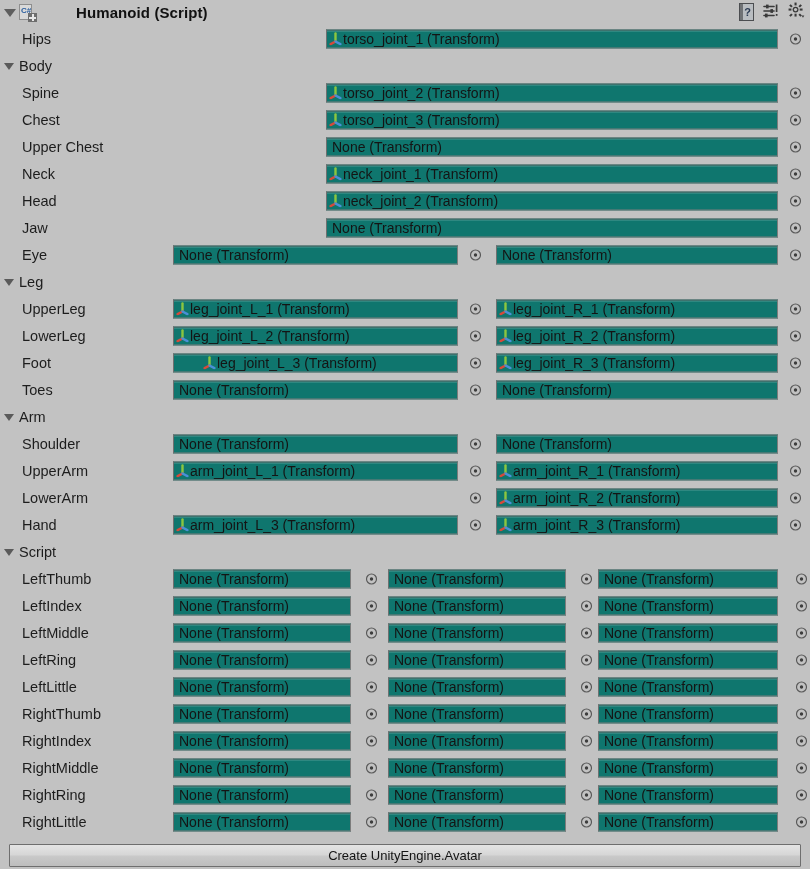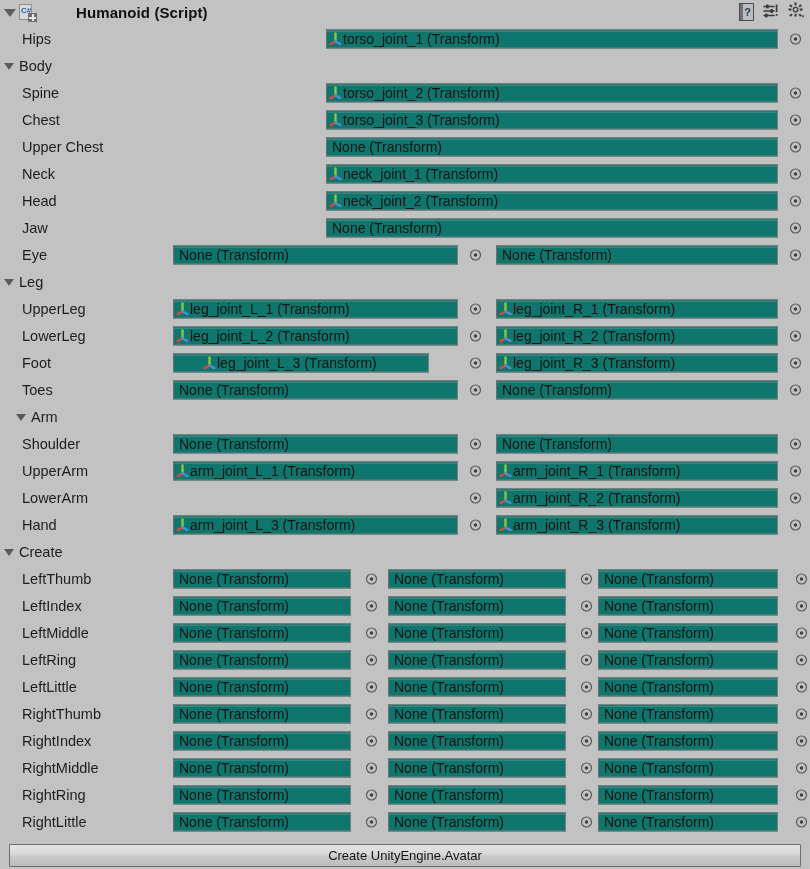--- a/index.html
+++ b/index.html
@@ -398,21 +398,21 @@
           <circle cx="6.5" cy="6.5" r="5" fill="none" stroke="#5a5a5a" stroke-width="1.2"></circle>
           <circle cx="6.5" cy="6.5" r="1.7" fill="#3d3d3d"></circle>
         </svg></div>
       <div class="picker" style="left: 789px;"><svg viewBox="0 0 13 13" style="width: 13px; height: 13px;">
           <circle cx="6.5" cy="6.5" r="5" fill="none" stroke="#5a5a5a" stroke-width="1.2"></circle>
           <circle cx="6.5" cy="6.5" r="1.7" fill="#3d3d3d"></circle>
         </svg></div>
     </div>
     <div class="row" style="position: absolute; left: 0px; right: 0px; top: 324px; height: 27px; text-align: center;">
       <div class="row-label">Foot</div>
-      <div class="objfield" style="left: 173px; width: 256px; padding-left: 29px;">
+      <div class="objfield" style="left: 173px; width: 285px; padding-left: 29px;">
         <svg viewBox="0 0 13 14" class="tr-icon">
           <line x1="6.5" y1="10" x2="6.5" y2="2" stroke="#8cc63f" stroke-width="2.4" stroke-linecap="round"></line>
           <line x1="6.5" y1="10" x2="1.6" y2="12.6" stroke="#d64a3a" stroke-width="2.4" stroke-linecap="round"></line>
           <line x1="6.5" y1="10" x2="11.4" y2="12.6" stroke="#4a8fd6" stroke-width="2.4" stroke-linecap="round"></line>
         </svg>
         <span class="txt">leg_joint_L_3 (Transform)</span>
       </div>
       <div class="objfield" style="left: 496px; width: 282px;">
         <svg viewBox="0 0 13 14" class="tr-icon">
           <line x1="6.5" y1="10" x2="6.5" y2="2" stroke="#8cc63f" stroke-width="2.4" stroke-linecap="round"></line>
@@ -440,21 +440,21 @@
       </div>
       <div class="picker" style="left: 469px;"><svg viewBox="0 0 13 13" style="width: 13px; height: 13px;">
           <circle cx="6.5" cy="6.5" r="5" fill="none" stroke="#5a5a5a" stroke-width="1.2"></circle>
           <circle cx="6.5" cy="6.5" r="1.7" fill="#3d3d3d"></circle>
         </svg></div>
       <div class="picker" style="left: 789px;"><svg viewBox="0 0 13 13" style="width: 13px; height: 13px;">
           <circle cx="6.5" cy="6.5" r="5" fill="none" stroke="#5a5a5a" stroke-width="1.2"></circle>
           <circle cx="6.5" cy="6.5" r="1.7" fill="#3d3d3d"></circle>
         </svg></div>
     </div>
-    <div class="section" style="position: absolute; left: 12px; right: 0px; top: 378px; height: 27px;">
+    <div class="section" style="position: absolute; left: 0px; right: 0px; top: 378px; height: 27px;">
       <div class="sfold"></div>
       <div class="slabel">Arm</div>
     </div>
     <div class="row" style="position: absolute; left: 0px; right: 0px; top: 405px; height: 27px;">
       <div class="row-label">Shoulder</div>
       <div class="objfield" style="left: 173px; width: 285px;">
         <span class="txt none">None (Transform)</span>
       </div>
       <div class="objfield" style="left: 496px; width: 282px;">
         <span class="txt none">None (Transform)</span>
@@ -536,21 +536,21 @@
           <circle cx="6.5" cy="6.5" r="5" fill="none" stroke="#5a5a5a" stroke-width="1.2"></circle>
           <circle cx="6.5" cy="6.5" r="1.7" fill="#3d3d3d"></circle>
         </svg></div>
       <div class="picker" style="left: 789px;"><svg viewBox="0 0 13 13" style="width: 13px; height: 13px;">
           <circle cx="6.5" cy="6.5" r="5" fill="none" stroke="#5a5a5a" stroke-width="1.2"></circle>
           <circle cx="6.5" cy="6.5" r="1.7" fill="#3d3d3d"></circle>
         </svg></div>
     </div>
     <div class="section" style="position: absolute; left: 0px; right: 0px; top: 513px; height: 27px;">
       <div class="sfold"></div>
-      <div class="slabel">Create</div>
+      <div class="slabel">Script</div>
     </div>
     <div class="row" style="position: absolute; left: 0px; right: 0px; top: 540px; height: 27px;">
       <div class="row-label">LeftThumb</div>
       <div class="objfield" style="left: 173px; width: 178px;">
         <span class="txt none">None (Transform)</span>
       </div>
       <div class="objfield" style="left: 388px; width: 178px;">
         <span class="txt none">None (Transform)</span>
       </div>
       <div class="objfield" style="left: 598px; width: 180px;">

